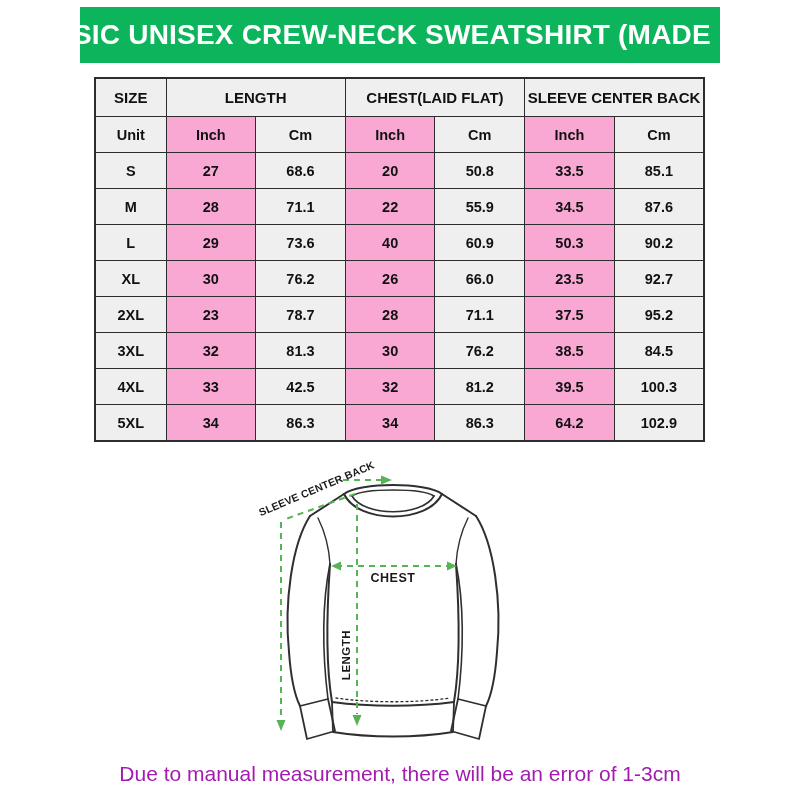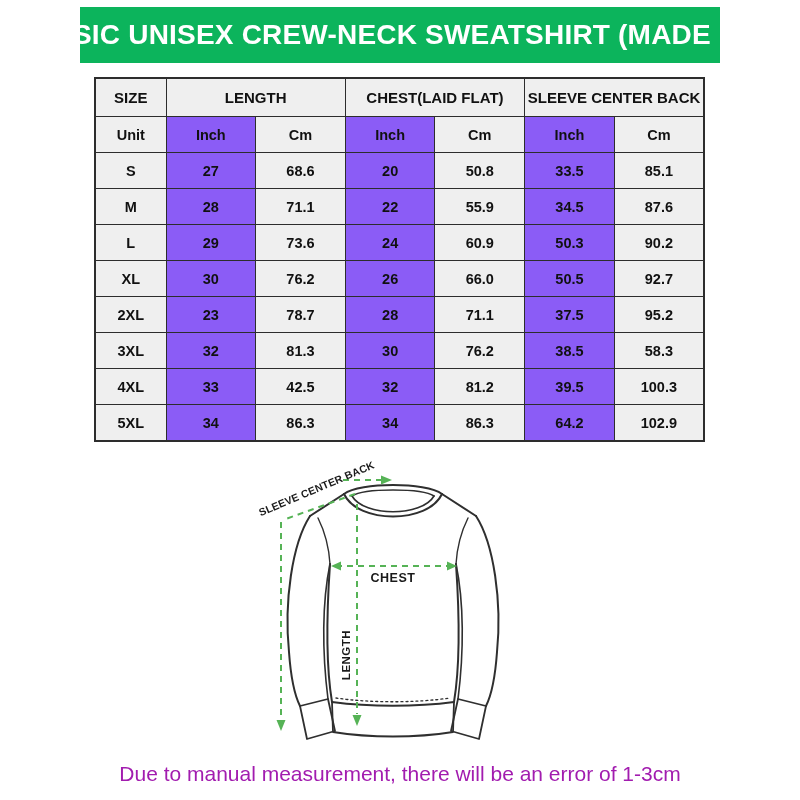--- a/index.html
+++ b/index.html
@@ -22,21 +22,21 @@
     border:2px solid #2d2d2d;
     color:#111111;
   }
   table.size-table th,table.size-table td{
     border:1px solid #2d2d2d;text-align:center;vertical-align:middle;
     padding:0;height:35px;font-weight:bold;font-size:14.5px;
   }
   table.size-table tr.r-group th{height:37px;font-size:15px;}
   col.c-size{width:71px;}
   .g{background:#efefef;margin-top:22px;}
-  .w{background:#8b5cf6;}
+  .w{background:#f9a8d4;}
   
   .diagram{position:absolute;left:240px;top:452px;width:330px;height:308px;}
   
   .note{
     position:absolute;left:0;top:762px;width:100%;text-align:center;
     color:#a21caf;font-weight:normal;font-size:21px;
   }
 </style>
 </head>
 <body>
@@ -88,51 +88,51 @@
       <td class="g">71.1</td>
       <td class="w">22</td>
       <td class="g">55.9</td>
       <td class="w">34.5</td>
       <td class="g">87.6</td>
     </tr>
     <tr>
       <td class="g">L</td>
       <td class="w">29</td>
       <td class="g">73.6</td>
-      <td class="w">24</td>
+      <td class="w">40</td>
       <td class="g">60.9</td>
       <td class="w">50.3</td>
       <td class="g">90.2</td>
     </tr>
     <tr>
       <td class="g">XL</td>
       <td class="w">30</td>
       <td class="g">76.2</td>
       <td class="w">26</td>
       <td class="g">66.0</td>
-      <td class="w">50.5</td>
+      <td class="w">23.5</td>
       <td class="g">92.7</td>
     </tr>
     <tr>
       <td class="g">2XL</td>
       <td class="w">23</td>
       <td class="g">78.7</td>
       <td class="w">28</td>
       <td class="g">71.1</td>
       <td class="w">37.5</td>
       <td class="g">95.2</td>
     </tr>
     <tr>
       <td class="g">3XL</td>
       <td class="w">32</td>
       <td class="g">81.3</td>
       <td class="w">30</td>
       <td class="g">76.2</td>
       <td class="w">38.5</td>
-      <td class="g">58.3</td>
+      <td class="g">84.5</td>
     </tr>
     <tr>
       <td class="g">4XL</td>
       <td class="w">33</td>
       <td class="g">42.5</td>
       <td class="w">32</td>
       <td class="g">81.2</td>
       <td class="w">39.5</td>
       <td class="g">100.3</td>
     </tr>

